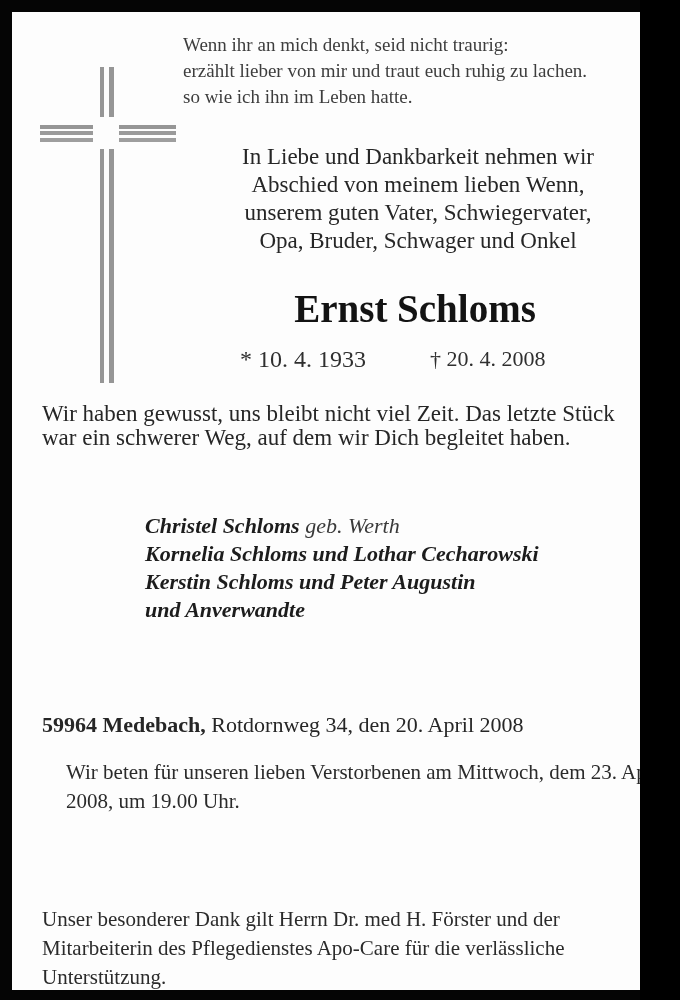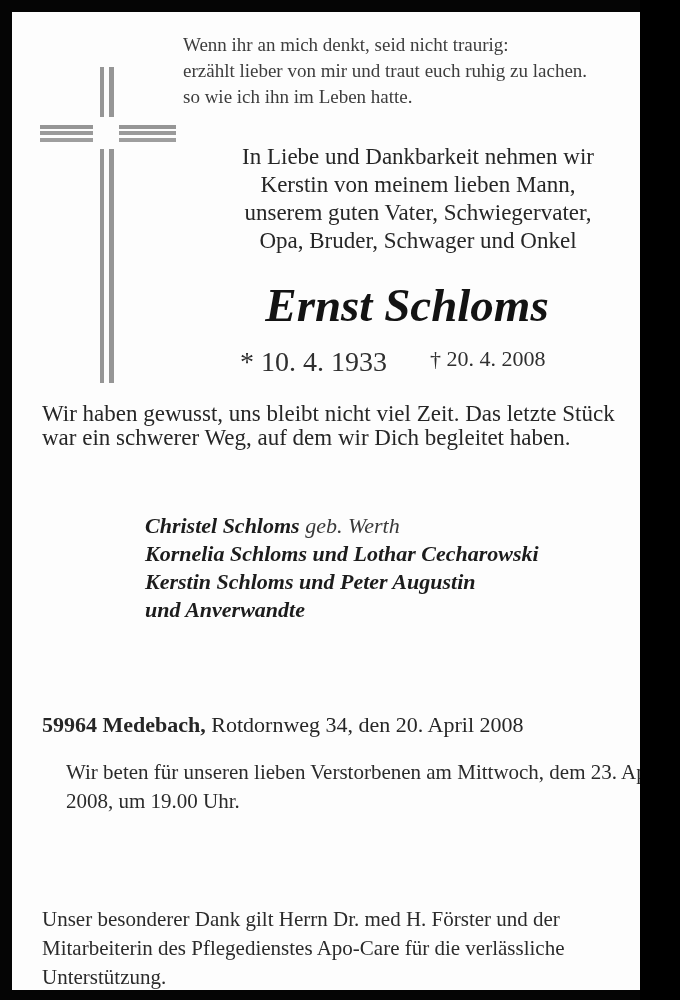--- a/index.html
+++ b/index.html
@@ -53,25 +53,25 @@
   }
 
   .intro {
     left: 171px; top: 131px; width: 470px;
     font-size: 23px; line-height: 28px; color: #262626; text-align: center;
   }
 
   .deceased-name {
     left: 171px; top: 262px; width: 440px;
     text-align: center;
-    font-size: 47px; font-weight: bold; font-style: italic;
-    color: #131313; margin: 4px;
+    font-size: 39px; font-weight: bold; 
+    color: #131313; margin: 12px;
   }
 
-  .date-birth { left: 228px; top: 334px; font-size: 28px; color: #2f2f2f; }
+  .date-birth { left: 228px; top: 334px; font-size: 24px; color: #2f2f2f; }
   .date-death { left: 418px; top: 334px; font-size: 22px; color: #2f2f2f; }
 
   .tribute {
     left: 30px; top: 390px; width: 580px;
     font-size: 23px; line-height: 24px; color: #262626;
   }
 
   .family {
     left: 133px; top: 500px; width: 500px;
     font-size: 22px; line-height: 28px;
@@ -108,21 +108,21 @@
     </div>
 
     <div class="block poem">
       <div>Wenn ihr an mich denkt, seid nicht traurig:</div>
       <div>erzählt lieber von mir und traut euch ruhig zu lachen.</div>
       <div>so wie ich ihn im Leben hatte.</div>
     </div>
 
     <div class="block intro">
       <div>In Liebe und Dankbarkeit nehmen wir</div>
-      <div>Kerstin von meinem lieben Mann,</div>
+      <div>Abschied von meinem lieben Wenn,</div>
       <div>unserem guten Vater, Schwiegervater,</div>
       <div>Opa, Bruder, Schwager und Onkel</div>
     </div>
 
     <h1 class="block deceased-name">Ernst Schloms</h1>
 
     <div class="block date-birth">* 10. 4. 1933</div>
     <div class="block date-death">† 20. 4. 2008</div>
 
     <div class="block tribute">Wir haben gewusst, uns bleibt nicht viel Zeit. Das letzte Stück war ein schwerer Weg, auf dem wir Dich begleitet haben.</div>

